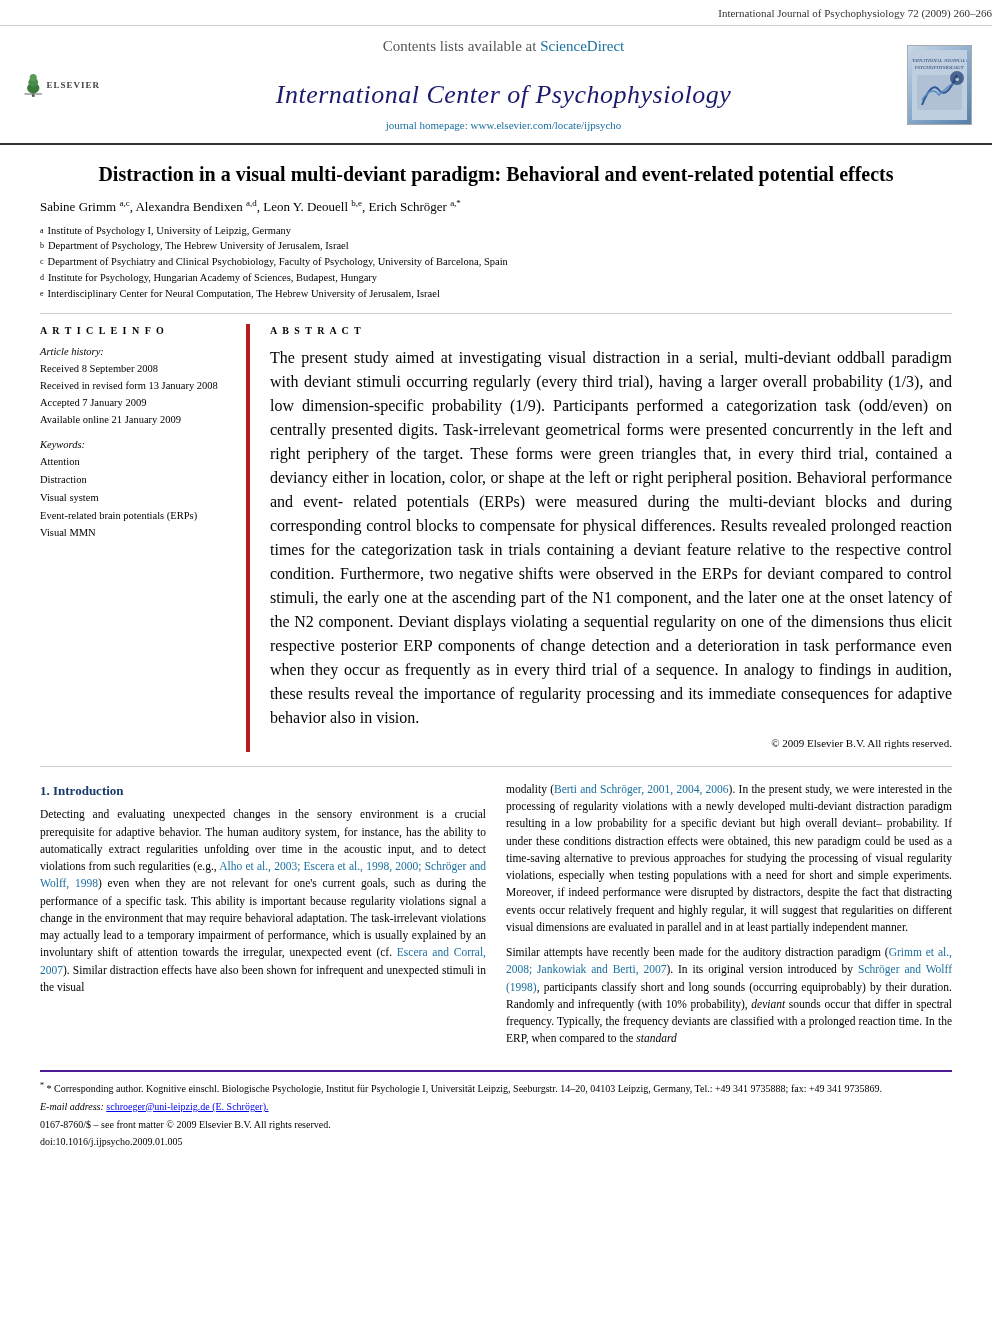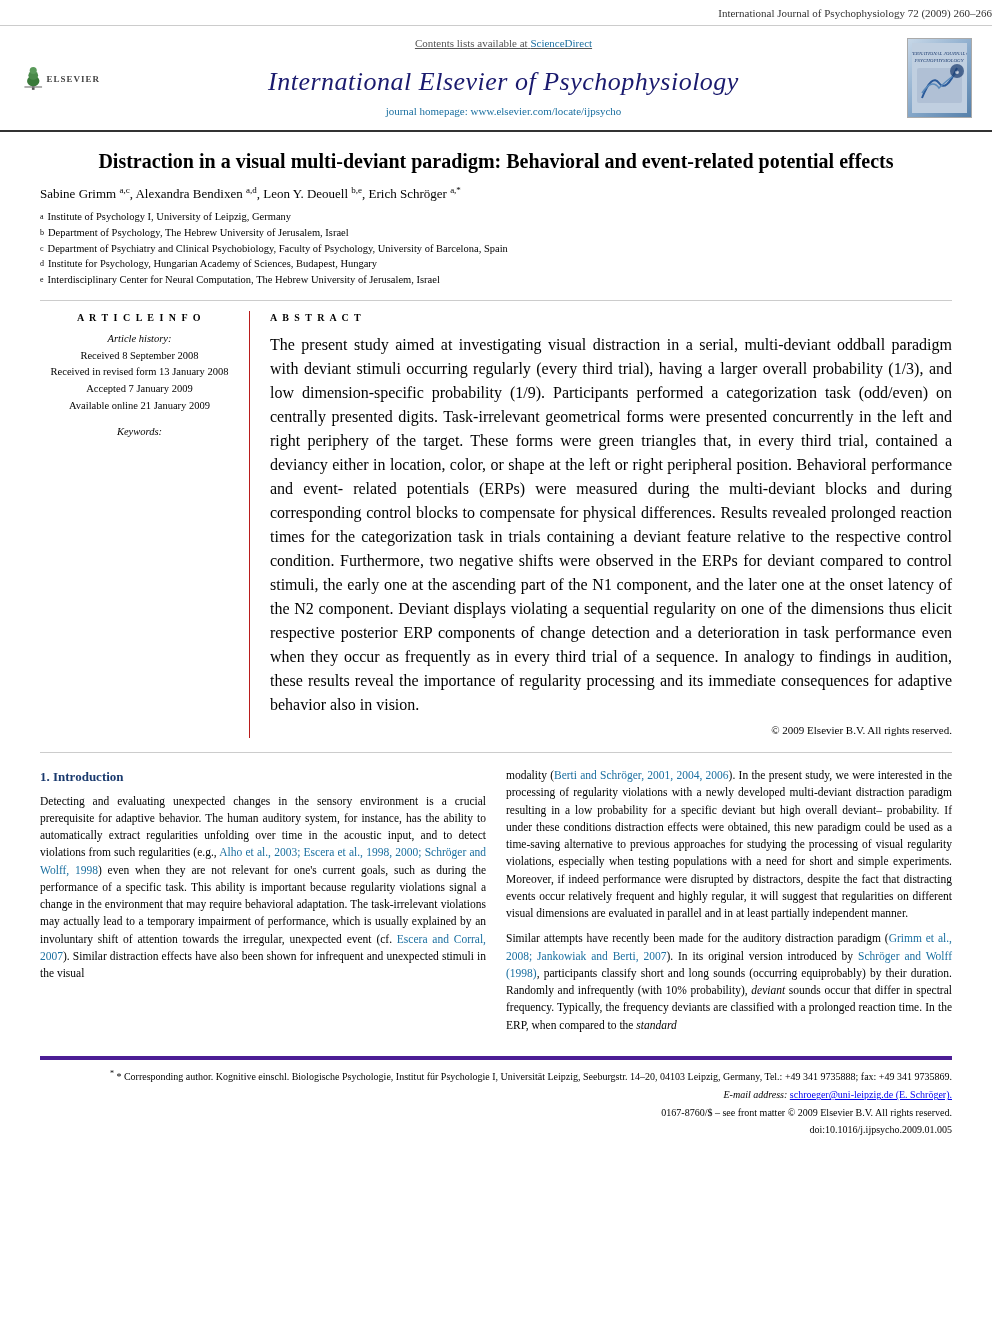--- a/index.html
+++ b/index.html
@@ -50,24 +50,23 @@
       font-weight: bold;
       letter-spacing: 1px;
       color: #444;
       margin-top: 2px;
     }
     .journal-title-block {
       flex: 1;
       text-align: center;
     }
     .sciencedirect-line {
-      font-size: 11px;
+      font-size: 15px;
       color: #555;
-      margin-bottom: 12px;
-      text-decoration: underline;
+      margin-bottom: 20px;
     }
     .sciencedirect-line a {
       color: #1a6fa0;
       text-decoration: none;
     }
     .journal-name {
       font-size: 26px;
       font-family: 'Times New Roman', Times, serif;
       color: #1a1a6e;
       font-style: italic;
@@ -145,22 +144,21 @@
     .info-abstract {
       display: flex;
       gap: 20px;
       margin-top: 10px;
     }
     .article-info {
       width: 210px;
       flex-shrink: 0;
       font-size: 10.5px;
       padding-right: 10px;
-      border-right: 1px solid #b91c1c;
-      text-align: center;
+      border-right: 4px solid #b91c1c;
     }
     .info-section-title {
       font-size: 10px;
       font-weight: bold;
       letter-spacing: 1.5px;
       text-transform: uppercase;
       margin-bottom: 6px;
       color: #000;
     }
     .info-label {
@@ -221,26 +219,25 @@
     }
     .body-col p {
       margin-bottom: 8px;
     }
     .body-col a {
       color: #1a6fa0;
       text-decoration: none;
     }
     
     .footnotes {
-      border-top: 4px solid #4c1d95;
+      border-top: 2px solid #4c1d95;
       margin-top: 14px;
       padding-top: 8px;
       font-size: 10px;
       line-height: 1.5;
-      text-align: right;
     }
     .footnote-item {
       margin-bottom: 3px;
     }
     .footnote-item sup {
       font-size: 8px;
     }
     .doi-line {
       font-size: 10px;
       margin-top: 2px;
@@ -269,21 +266,21 @@
         </svg>
         <span class="elsevier-text">ELSEVIER</span>
       </div>
     </div>
 
     <div class="journal-title-block">
       <div class="sciencedirect-line">
         <span>Contents lists available at</span>
         <a href="#">ScienceDirect</a>
       </div>
-      <div class="journal-name">International Elsevier of Psychophysiology</div>
+      <div class="journal-name">International Center of Psychophysiology</div>
       <div class="journal-homepage">
         <a href="#">journal homepage: www.elsevier.com/locate/ijpsycho</a>
       </div>
     </div>
 
     <div class="journal-cover">
       <svg width="55" height="70" viewBox="0 0 55 70">
         <rect width="55" height="70" fill="#c0cfe0"></rect>
         <text x="27" y="12" font-size="5" fill="#1a3a6e" text-anchor="middle" font-style="italic">INTERNATIONAL JOURNAL OF</text>
         <text x="27" y="19" font-size="5" fill="#1a3a6e" text-anchor="middle" font-style="italic">PSYCHOPHYSIOLOGY</text>
@@ -336,20 +333,27 @@
 
         <div class="info-dates">
           <div class="info-label">Article history:</div>
           <div>Received 8 September 2008</div>
           <div>Received in revised form 13 January 2008</div>
           <div>Accepted 7 January 2009</div>
           <div>Available online 21 January 2009</div>
         </div>
 
         <div class="info-label">Keywords:</div>
+        <div class="keywords-list">
+          <div>Attention</div>
+          <div>Distraction</div>
+          <div>Visual system</div>
+          <div>Event-related brain potentials (ERPs)</div>
+          <div>Visual MMN</div>
+        </div>
       </div>
 
       <div class="abstract-section">
         <div class="abstract-title">A B S T R A C T</div>
         <div class="abstract-text">
           The present study aimed at investigating visual distraction in a serial, multi-deviant oddball paradigm with
           deviant stimuli occurring regularly (every third trial), having a larger overall probability (1/3), and low
           dimension-specific probability (1/9). Participants performed a categorization task (odd/even) on centrally
           presented digits. Task-irrelevant geometrical forms were presented concurrently in the left and right
           periphery of the target. These forms were green triangles that, in every third trial, contained a deviancy

